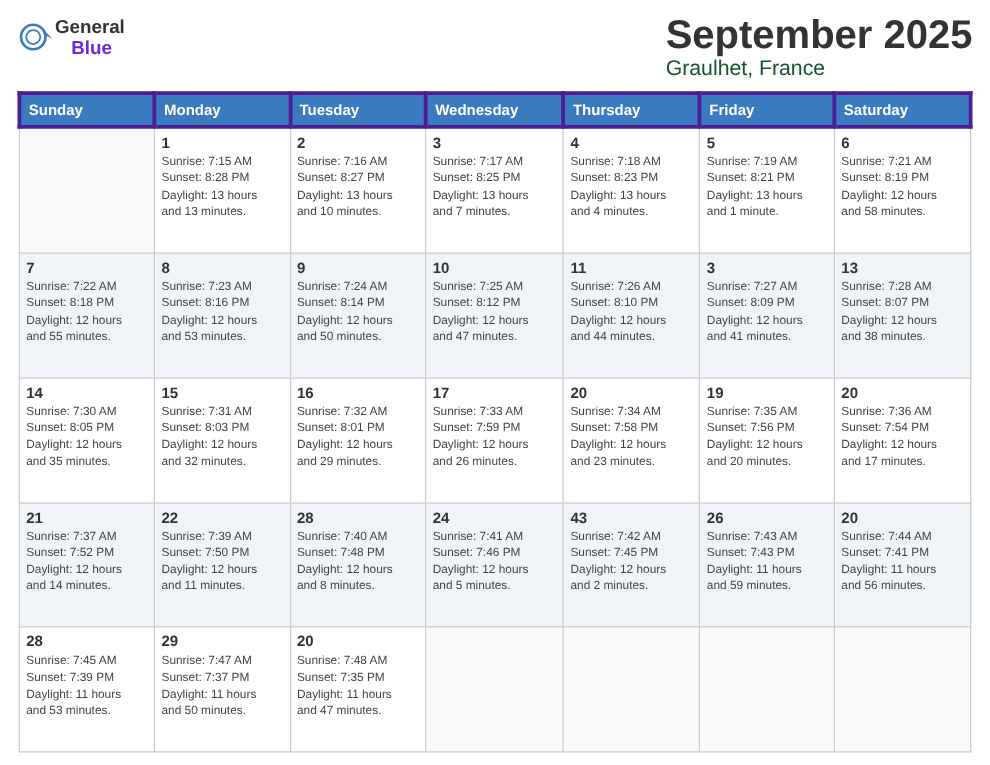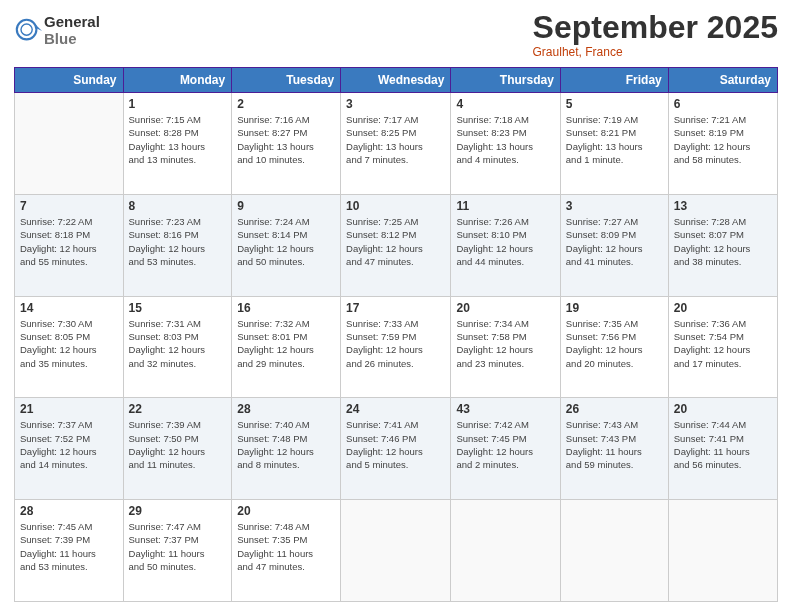--- a/index.html
+++ b/index.html
@@ -37,53 +37,54 @@
       justify-content: center;
     }
     .logo-general {
       font-size: 15px;
       font-weight: bold;
       color: #333;
     }
     .logo-blue {
       font-size: 15px;
       font-weight: bold;
-      color: #737373;
+      color: #6d28d9;
+      margin-left: 13px;
     }
     .logo-icon {
       width: 28px;
       height: 28px;
       margin-right: 2px;
     }
     .title-block {
       text-align: left;
     }
     .month-title {
       font-size: 32px;
       font-weight: bold;
       color: #333;
       line-height: 1.1;
     }
     .location {
-      font-size: 12px;
-      color: #c2410c;
+      font-size: 17px;
+      color: #14532d;
     }
     .calendar {
       border-collapse: collapse;
       width: 100%;
       flex: 1;
     }
     .calendar th {
       background-color: #3a7abf;
       color: #fff;
-      text-align: right;
+      text-align: left;
       padding: 5px 6px;
       font-size: 12px;
       font-weight: bold;
-      border: 1px solid #4c1d95;
+      border: 3px solid #4c1d95;
     }
     .calendar td {
       border: 1px solid #ccc;
       vertical-align: top;
       padding: 4px 5px;
       width: 113px;
       min-height: 80px;
       background: #fff;
     }
     .calendar td.empty {

